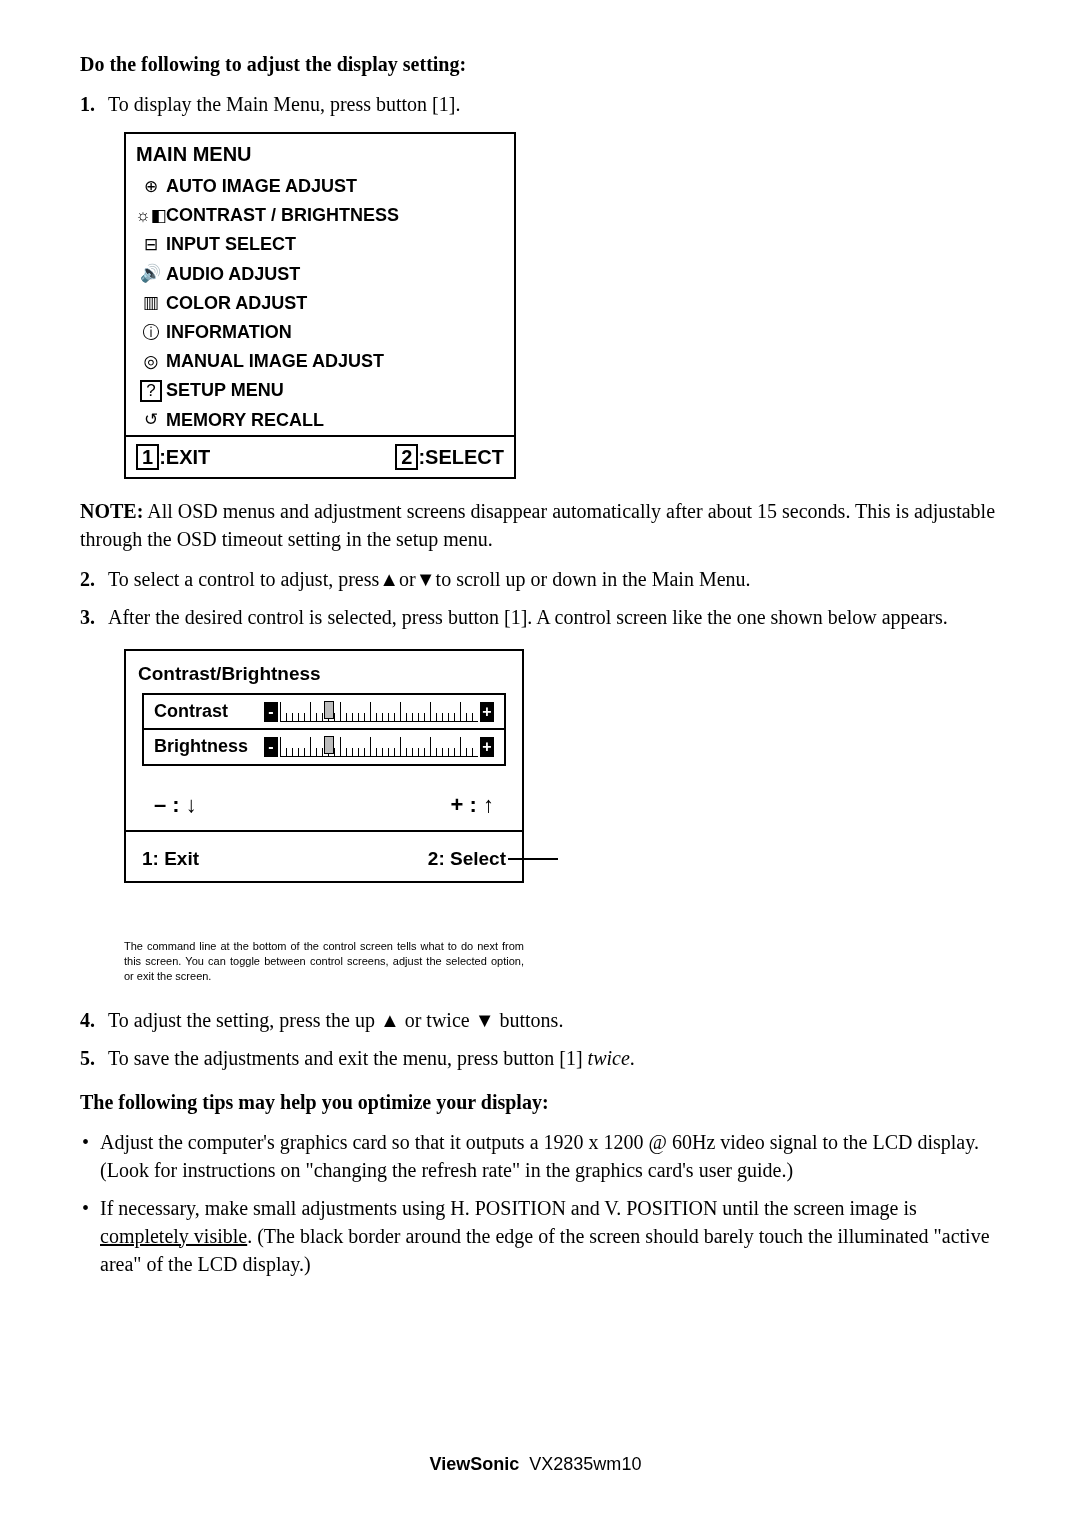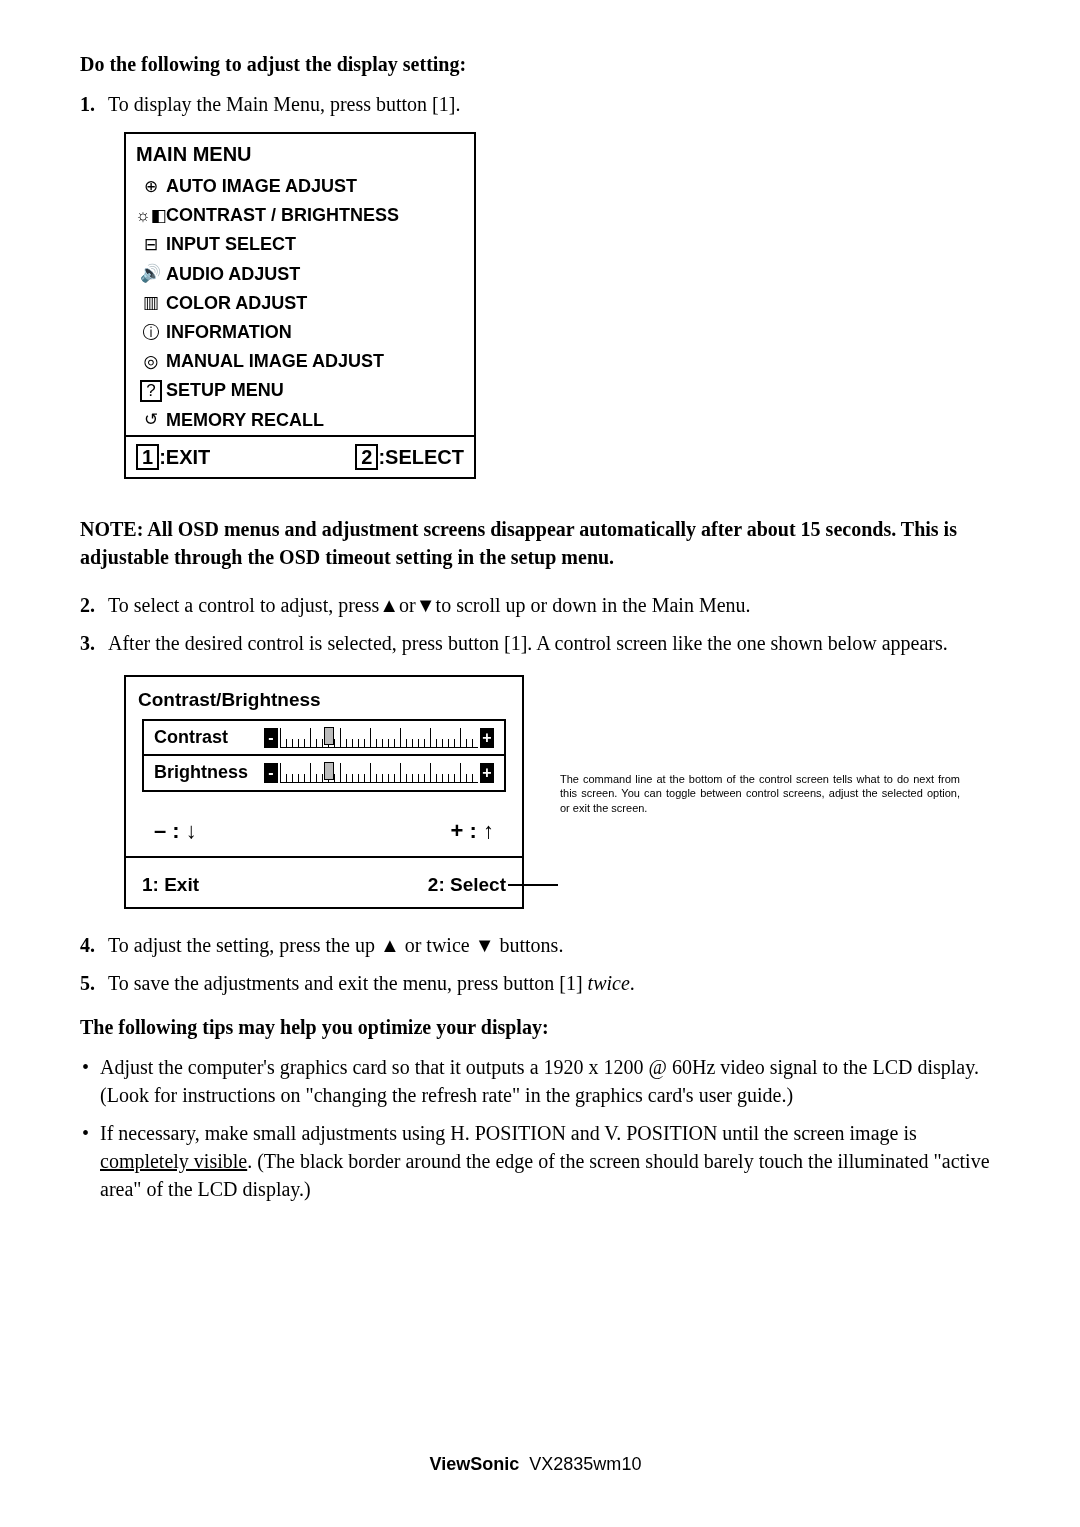--- a/index.html
+++ b/index.html
@@ -28,22 +28,22 @@
     }
     .step-num {
       font-weight: bold;
       min-width: 28px;
     }
     .step-text {
       flex: 1;
     }
     .osd-box {
       border: 2.5px solid #000;
-      width: 352px;
-      margin: 14px 0 36px 44px;
+      width: 392px;
+      margin: 14px 0 18px 44px;
       font-family: Arial, Helvetica, sans-serif;
     }
     .osd-title {
       font-weight: bold;
       font-size: 20px;
       padding: 6px 8px 4px 10px;
     }
     .osd-item {
       display: flex;
       align-items: center;
@@ -68,28 +68,28 @@
       justify-content: space-between;
       gap: 48px;
     }
     .keybox {
       border: 2px solid #000;
       padding: 0 4px;
       display: inline-block;
       line-height: 1.1;
     }
     .note-para {
-      margin-bottom: 20px;
-      font-weight: bold;
+      margin-bottom: 12px;
     }
     .contrast-box-wrap {
       display: flex;
-      align-items: center;
+      align-items: flex-start;
       margin: 18px 0 22px 44px;
-      gap: 36px;
+      gap: 52px;
+      flex-direction: column;
     }
     .contrast-box {
       border: 2.5px solid #000;
       width: 400px;
       font-family: Arial, Helvetica, sans-serif;
       font-weight: bold;
       position: relative;
     }
     .cb-title {
       padding: 10px 12px 6px 12px;

